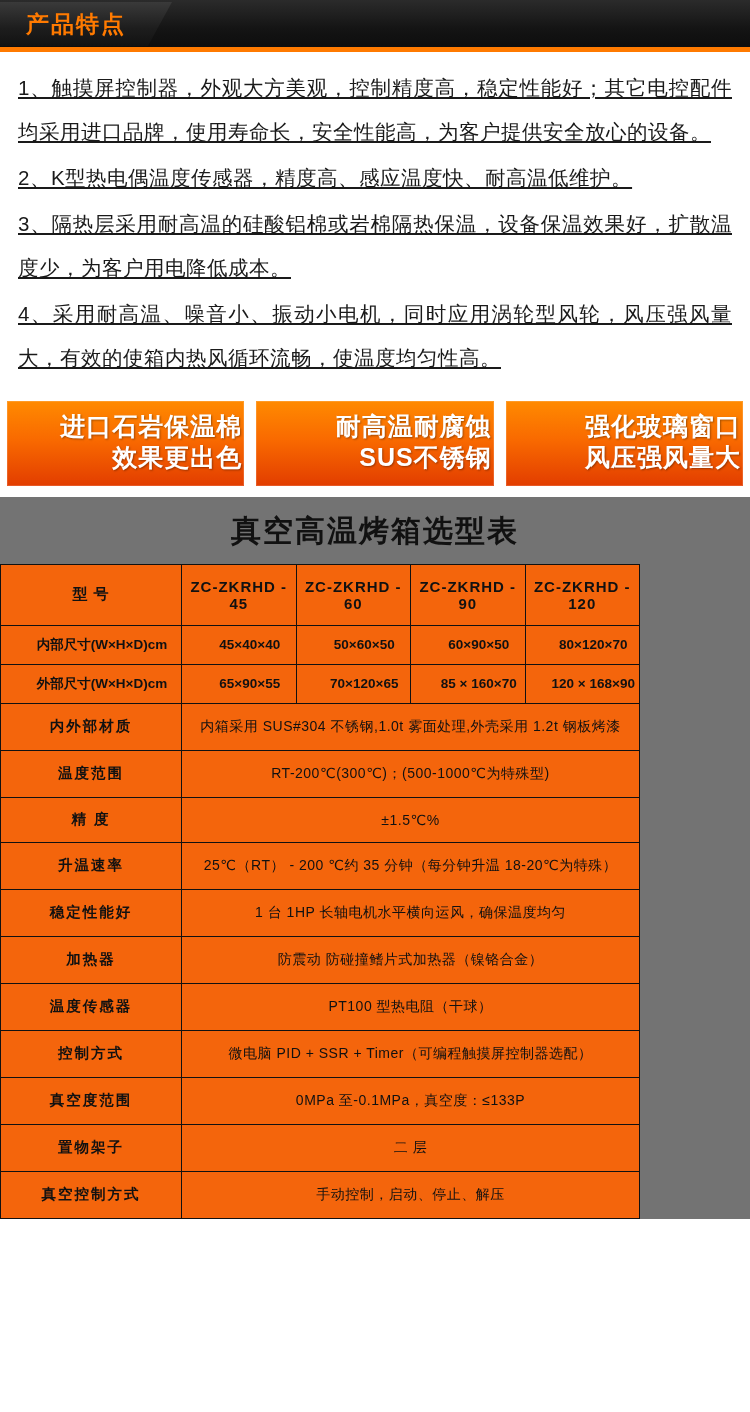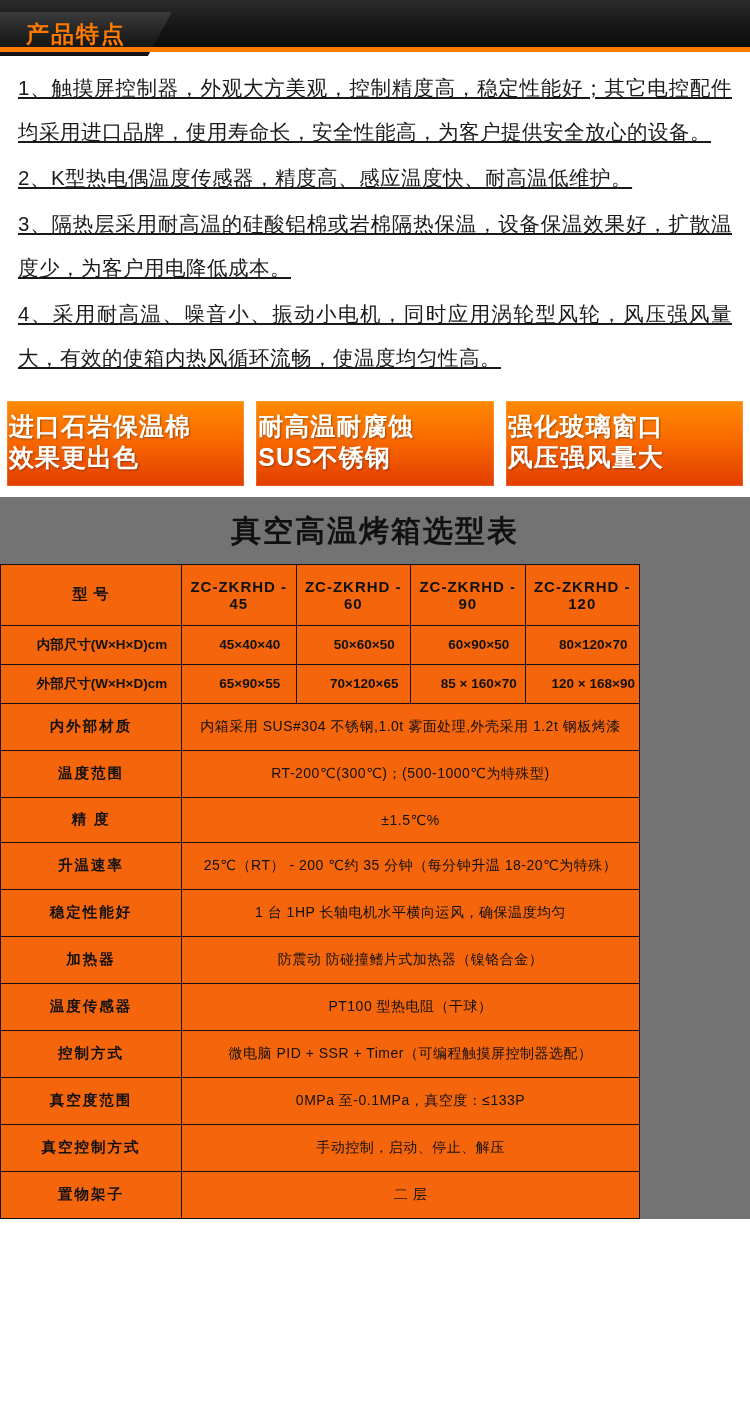--- a/index.html
+++ b/index.html
@@ -20,21 +20,21 @@
 
   
   .header-band {
     position: relative;
     height: 52px;
     background: linear-gradient(180deg, #2b2b2b 0%, #141414 55%, #0b0b0b 100%);
   }
   .header-tab {
     position: absolute;
     left: 0;
-    top: 12px;
+    top: 2px;
     height: 44px;
     padding: 0 46px 0 26px;
     display: flex;
     align-items: center;
     background: linear-gradient(180deg, #3a3a3a 0%, #1d1d1d 60%, #121212 100%);
     clip-path: polygon(0 0, 100% 0, 86% 100%, 0% 100%);
   }
   .header-tab .title {
     color: #ff7a00;
     font-size: 23px;
@@ -68,21 +68,21 @@
   .badges {
     display: flex;
     gap: 6px;
     padding: 6px 4px 8px 4px;
   }
   .badge {
     flex: 1;
     background: linear-gradient(180deg, #ff8a00 0%, #f96a00 45%, #e23d00 100%);
     border: 3px solid #ffffff;
     border-radius: 2px;
-    text-align: left;
+    text-align: right;
     padding: 10px 2px 12px 2px;
     box-shadow: inset 0 0 0 1px rgba(255,255,255,0.15);
   }
   .badge .l1 {
     display: block;
     color: #ffffff;
     font-size: 25px;
     font-weight: bold;
     letter-spacing: 1px;
     text-shadow: 1px 1px 2px rgba(0,0,0,0.35);
@@ -245,24 +245,24 @@
         </tr>
         <tr>
           <td class="label">控制方式</td>
           <td class="wide" colspan="4">微电脑 PID + SSR + Timer（可编程触摸屏控制器选配）</td>
         </tr>
         <tr>
           <td class="label">真空度范围</td>
           <td class="wide" colspan="4">0MPa 至-0.1MPa，真空度：≤133P</td>
         </tr>
         <tr>
+          <td class="label">置物架子</td>
+          <td class="wide" colspan="4">二 层</td>
+        </tr>
+        <tr>
           <td class="label">真空控制方式</td>
           <td class="wide" colspan="4">手动控制，启动、停止、解压</td>
         </tr>
-        <tr>
-          <td class="label">置物架子</td>
-          <td class="wide" colspan="4">二 层</td>
-        </tr>
       </tbody>
     </table>
   </div>
 
 </div>
 
 </body></html>

